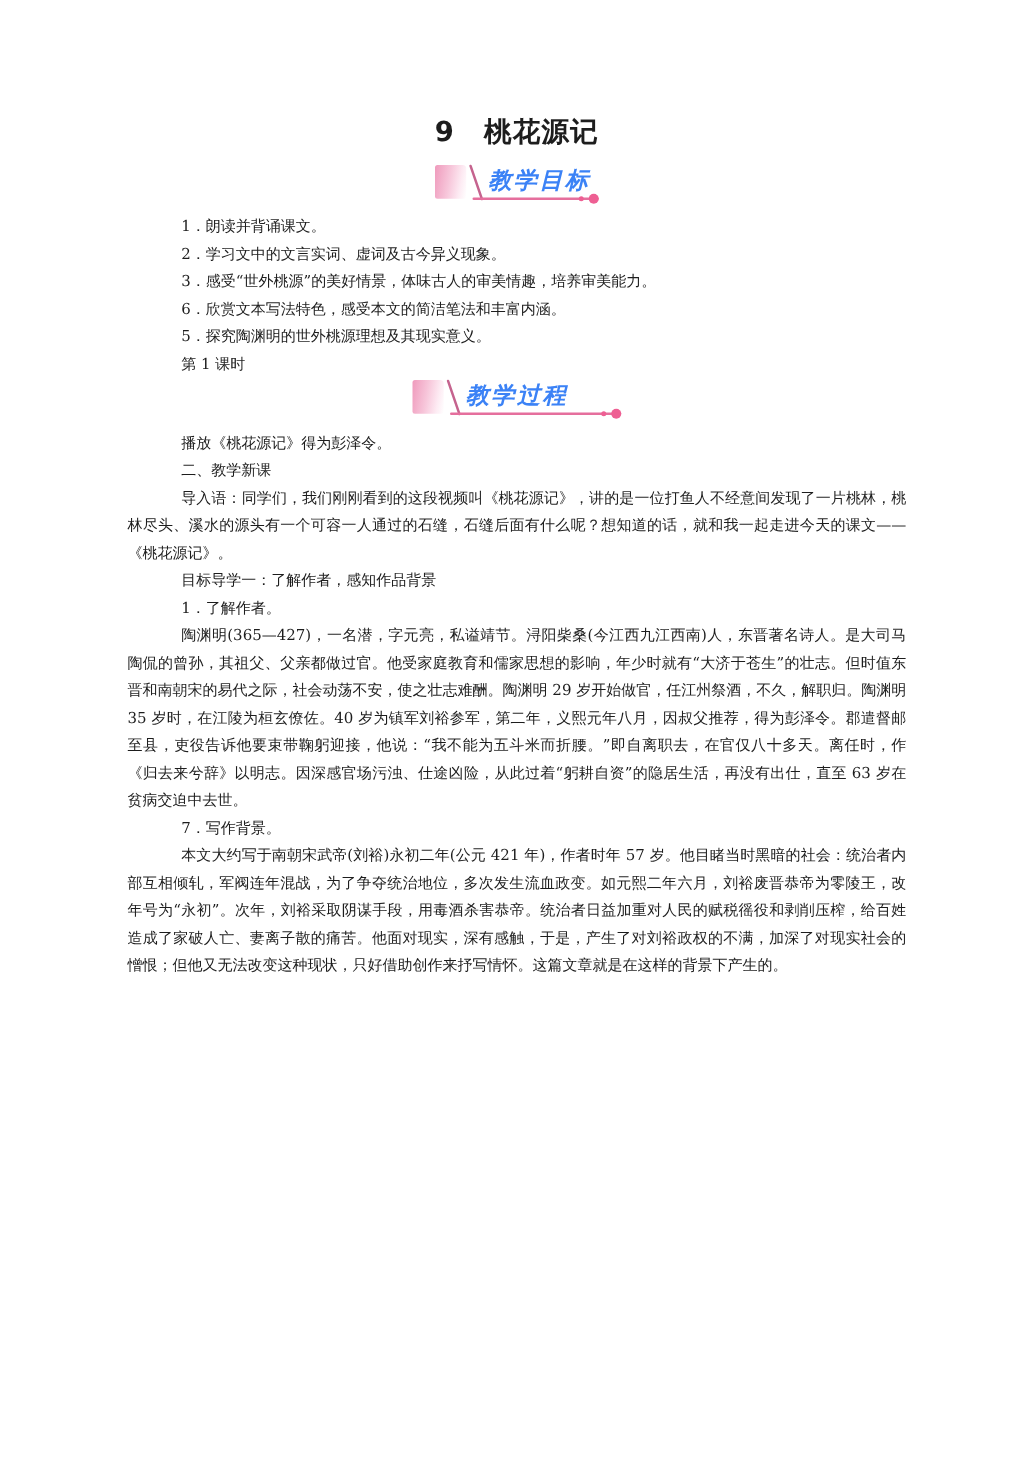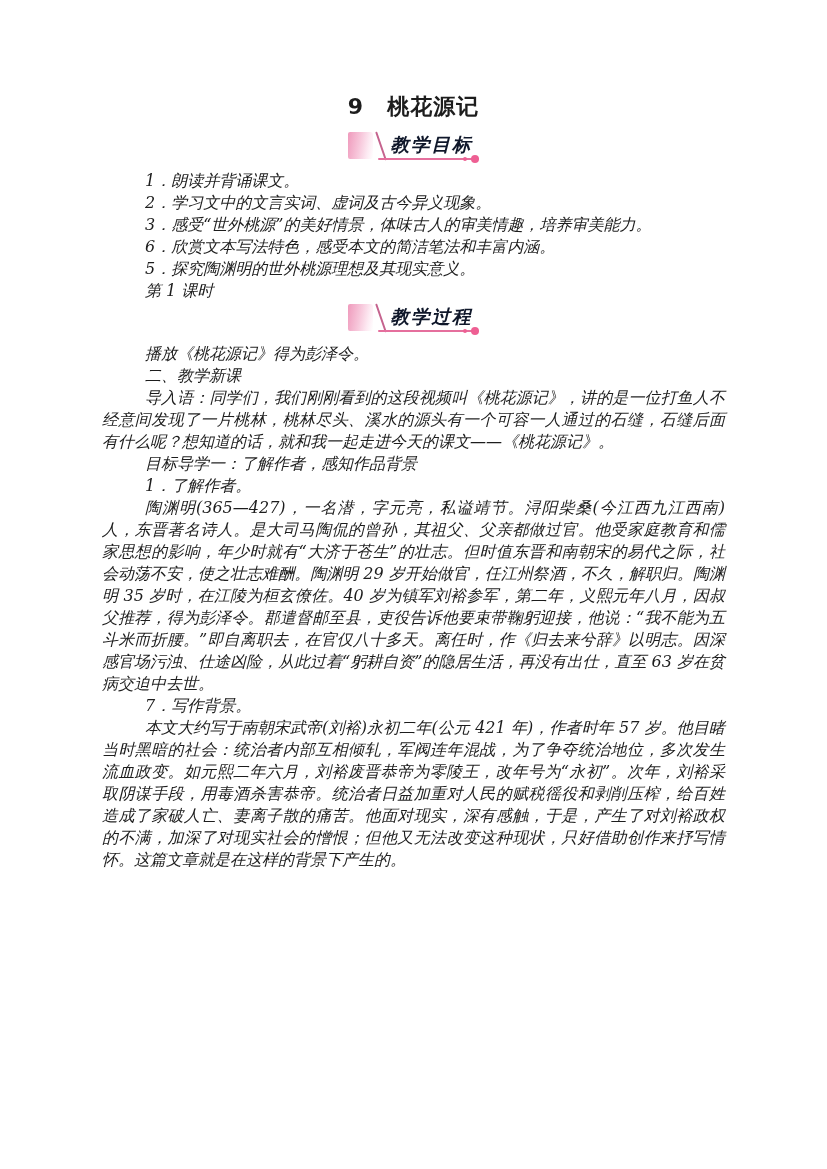--- a/index.html
+++ b/index.html
@@ -9,43 +9,43 @@
     padding:96px 102px 0 102px;overflow:hidden;
     font-family:"DejaVu Serif","Liberation Serif",serif;
     color:var(--ink,#1d1d1d);
   }
   .doc-title{
     margin:0;text-align:center;font-size:22px;line-height:22px;font-weight:bold;
     font-family:"DejaVu Sans","Liberation Sans",sans-serif;letter-spacing:1px;
   }
   
   .badge{position:relative;width:132px;height:31px;margin:14px auto 7px;}
-  .badge.second{margin:2px auto 8px;}
+  .badge.second{margin:2px auto 8px;padding-left:36px;}
   .badge-square{
     position:absolute;left:0;top:0;width:25px;height:27px;border-radius:2px 3px 2px 2px;
     background:linear-gradient(100deg,var(--badge-grad-start,#ef9abc) 0%,#f7c6da 45%,#fdebf3 78%,var(--badge-grad-end,#ffffff) 100%);
   }
   .badge-slash{
     position:absolute;left:32px;top:-1px;width:2px;height:30px;border-radius:1px;
     background:var(--badge-slash,#c5638e);transform:rotate(-19deg);
   }
   .badge-text{
     position:absolute;left:43px;top:0;font-size:18.5px;line-height:26px;letter-spacing:2px;
     font-weight:bold;font-style:italic;white-space:nowrap;
-    font-family:"DejaVu Serif","Liberation Serif",serif;color:#0f172a;
+    font-family:"DejaVu Serif","Liberation Serif",serif;color:#3b82f6;
   }
   .badge-line{
     position:absolute;left:30px;right:1px;bottom:3px;height:2px;border-radius:1px;
     background:var(--badge-line,#e56f9d);
   }
   .badge-dot{position:absolute;border-radius:50%;background:var(--badge-pink,#ee5f93);}
   .badge-dot-small{right:13px;bottom:2px;width:4px;height:4px;}
   .badge-dot-large{right:1px;bottom:0;width:8px;height:8px;}
 
-  .para{margin:0;font-size:16px;line-height:22px;text-align:justify;text-indent:43px;font-style:italic;}
+  .para{margin:0;font-size:12px;line-height:22px;text-align:justify;text-indent:43px;}
   section{margin:0;}
 </style>
 </head>
 <body>
 
 <div class="page">
 
   <h1 class="doc-title">9　桃花源记</h1>
 
   <div class="badge">

